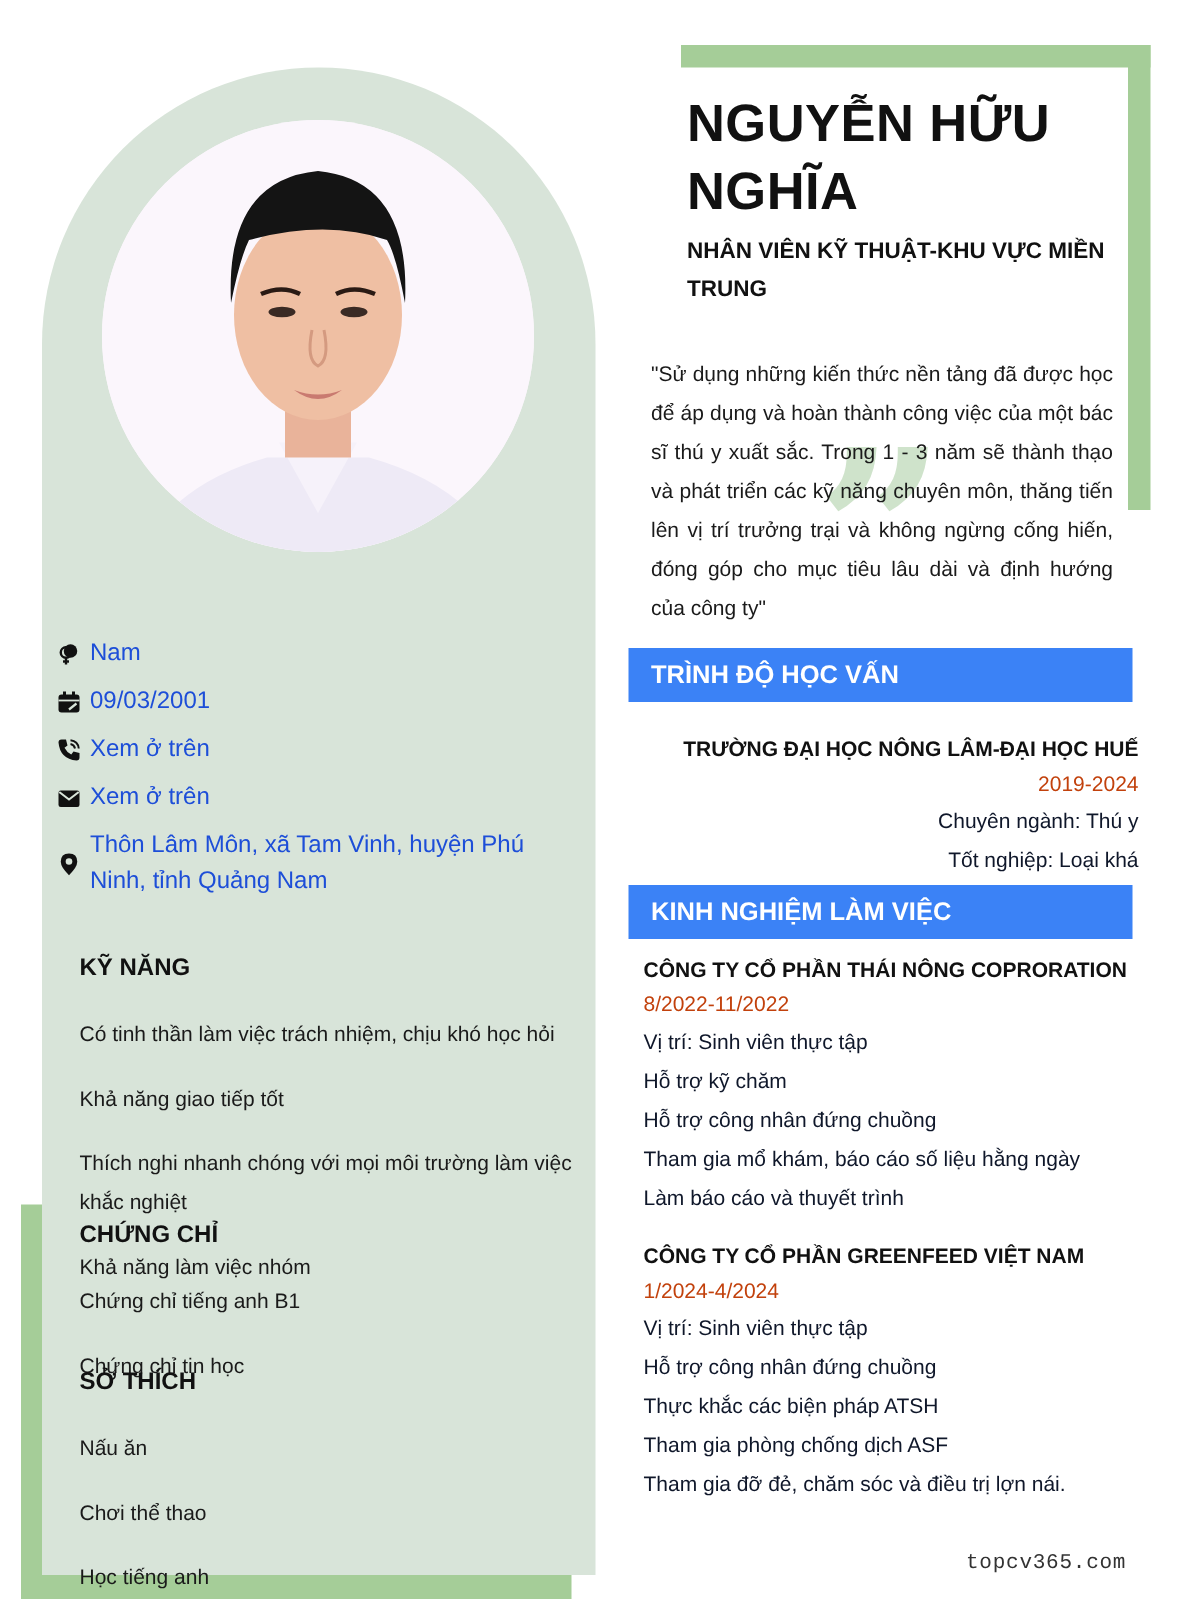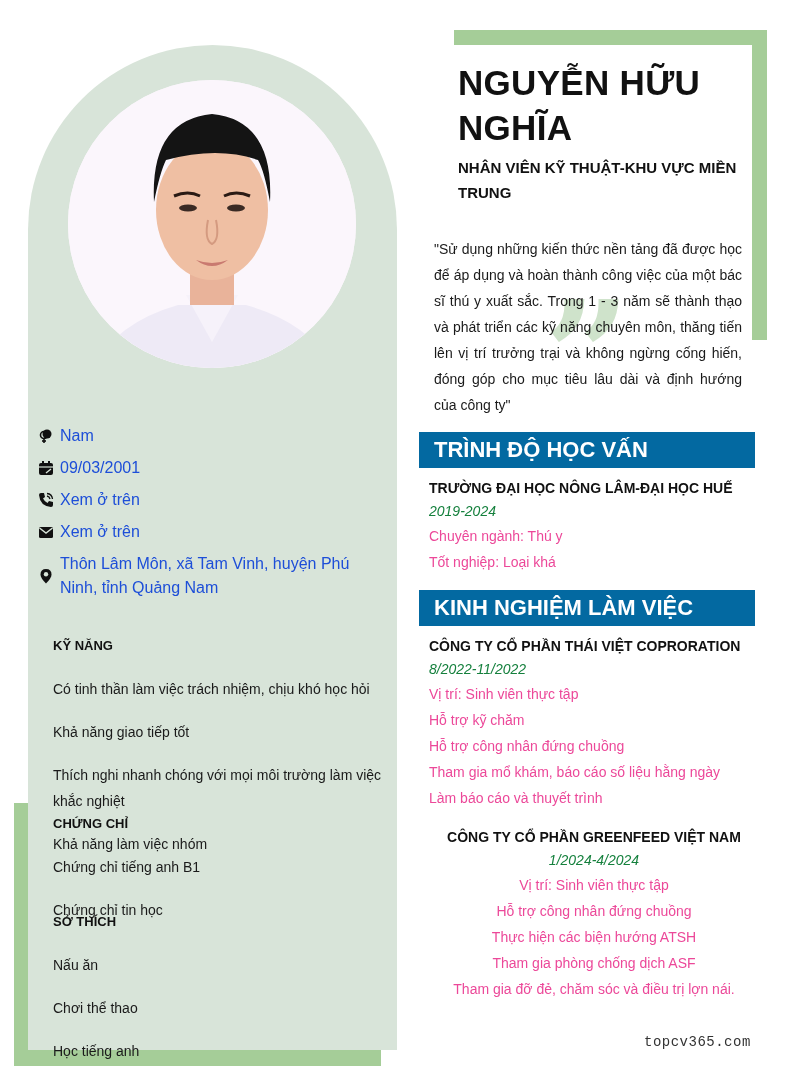--- a/index.html
+++ b/index.html
@@ -21,47 +21,47 @@
     border-radius: 50%; overflow: hidden; background: #fbf6fc;
   }
   .photo svg { display: block; width: 100%; height: 100%; }
 
   .contact { position: absolute; left: 38px; top: 424px; width: 340px; }
   .contact-row { display: flex; align-items: center; font-size: 16px; line-height: 24px; margin-bottom: 8px; color: #1d4ed8; }
   .contact-row .ico { width: 22px; height: 24px; display: flex; align-items: center; justify-content: flex-start; flex-shrink: 0; }
   .contact-row .ico svg { width: 16px; height: 16px; }
 
   .side-section { position: absolute; left: 53px; width: 330px; }
-  .side-section h2 { font-size: 13px; font-weight: bold; line-height: 26px; margin-bottom: 8px; color: #111; }
+  .side-section h2 { font-size: 16px; font-weight: bold; line-height: 26px; margin-bottom: 8px; color: #111; }
   .side-section .item { font-size: 14px; line-height: 26px; color: #1a1a1a; margin-top: 17px; }
   .sec-skills { top: 633px; }
   .sec-certs { top: 811px; }
   .sec-hobbies { top: 909px; }
 
   
   .frame-top { position: absolute; left: 454px; top: 30px; width: 313px; height: 15px; background: #a5cd98; }
   .frame-right { position: absolute; left: 752px; top: 30px; width: 15px; height: 310px; background: #a5cd98; }
 
   .name { position: absolute; left: 458px; top: 60px; width: 290px; font-size: 35px; line-height: 45px; font-weight: bold; color: #111; letter-spacing: 0.3px; }
   .title { position: absolute; left: 458px; top: 155px; width: 300px; font-size: 15px; line-height: 25px; font-weight: bold; color: #111; }
 
   .quote-mark { position: absolute; left: 544px; top: 280px; font-family: "DejaVu Serif", serif; font-size: 150px; line-height: 150px; color: #cfe3cb; font-weight: bold; z-index: 0; }
   .objective { position: absolute; left: 434px; top: 236px; width: 308px; font-size: 14px; line-height: 26px; color: #1a1a1a; text-align: justify; z-index: 1; }
 
-  .sec-head { position: absolute; left: 419px; width: 336px; height: 36px; background: #0369a1; color: #fff; font-size: 22px; font-weight: bold; line-height: 36px; padding-left: 15px; }
+  .sec-head { position: absolute; left: 419px; width: 336px; height: 36px; background: #3b82f6; color: #fff; font-size: 17px; font-weight: bold; line-height: 36px; padding-left: 15px; }
   .head-edu { top: 432px; }
   .head-exp { top: 590px; }
 
   .block { position: absolute; left: 429px; width: 330px; }
   .block .org { font-size: 14px; font-weight: bold; line-height: 22px; color: #111; }
-  .block .period { font-size: 14px; font-style: italic; line-height: 24px; color: #15803d; }
-  .block .line { font-size: 14px; line-height: 26px; color: #ec4899; }
-  .edu-block { top: 477px; }
+  .block .period { font-size: 14px; line-height: 24px; color: #c2410c; }
+  .block .line { font-size: 14px; line-height: 26px; color: #0f172a; }
+  .edu-block { top: 488px; text-align: right; }
   .exp1 { top: 635px; }
-  .exp2 { top: 826px; text-align: center; }
+  .exp2 { top: 826px; }
 
   .watermark { position: absolute; left: 644px; top: 1034px; font-family: "Liberation Mono", monospace; font-size: 14px; color: #333; letter-spacing: 0.5px; }
 </style>
 </head>
 <body>
 
 <div class="side-accent"></div>
 <div class="sidebar"></div>
 
 <div class="photo">
@@ -168,32 +168,32 @@
 <div class="sec-head head-edu">TRÌNH ĐỘ HỌC VẤN</div>
 <div class="block edu-block">
   <div class="org">TRƯỜNG ĐẠI HỌC NÔNG LÂM-ĐẠI HỌC HUẾ</div>
   <div class="period">2019-2024</div>
   <div class="line">Chuyên ngành: Thú y</div>
   <div class="line">Tốt nghiệp: Loại khá</div>
 </div>
 
 <div class="sec-head head-exp">KINH NGHIỆM LÀM VIỆC</div>
 <div class="block exp1">
-  <div class="org">CÔNG TY CỔ PHẦN THÁI VIỆT COPRORATION</div>
+  <div class="org">CÔNG TY CỔ PHẦN THÁI NÔNG COPRORATION</div>
   <div class="period">8/2022-11/2022</div>
   <div class="line">Vị trí: Sinh viên thực tập</div>
   <div class="line">Hỗ trợ kỹ chăm</div>
   <div class="line">Hỗ trợ công nhân đứng chuồng</div>
   <div class="line">Tham gia mổ khám, báo cáo số liệu hằng ngày</div>
   <div class="line">Làm báo cáo và thuyết trình</div>
 </div>
 
 <div class="block exp2">
   <div class="org">CÔNG TY CỔ PHẦN GREENFEED VIỆT NAM</div>
   <div class="period">1/2024-4/2024</div>
   <div class="line">Vị trí: Sinh viên thực tập</div>
   <div class="line">Hỗ trợ công nhân đứng chuồng</div>
-  <div class="line">Thực hiện các biện hướng ATSH</div>
+  <div class="line">Thực khắc các biện pháp ATSH</div>
   <div class="line">Tham gia phòng chống dịch ASF</div>
   <div class="line">Tham gia đỡ đẻ, chăm sóc và điều trị lợn nái.</div>
 </div>
 
 <div class="watermark">topcv365.com</div>
 
 </body></html>

